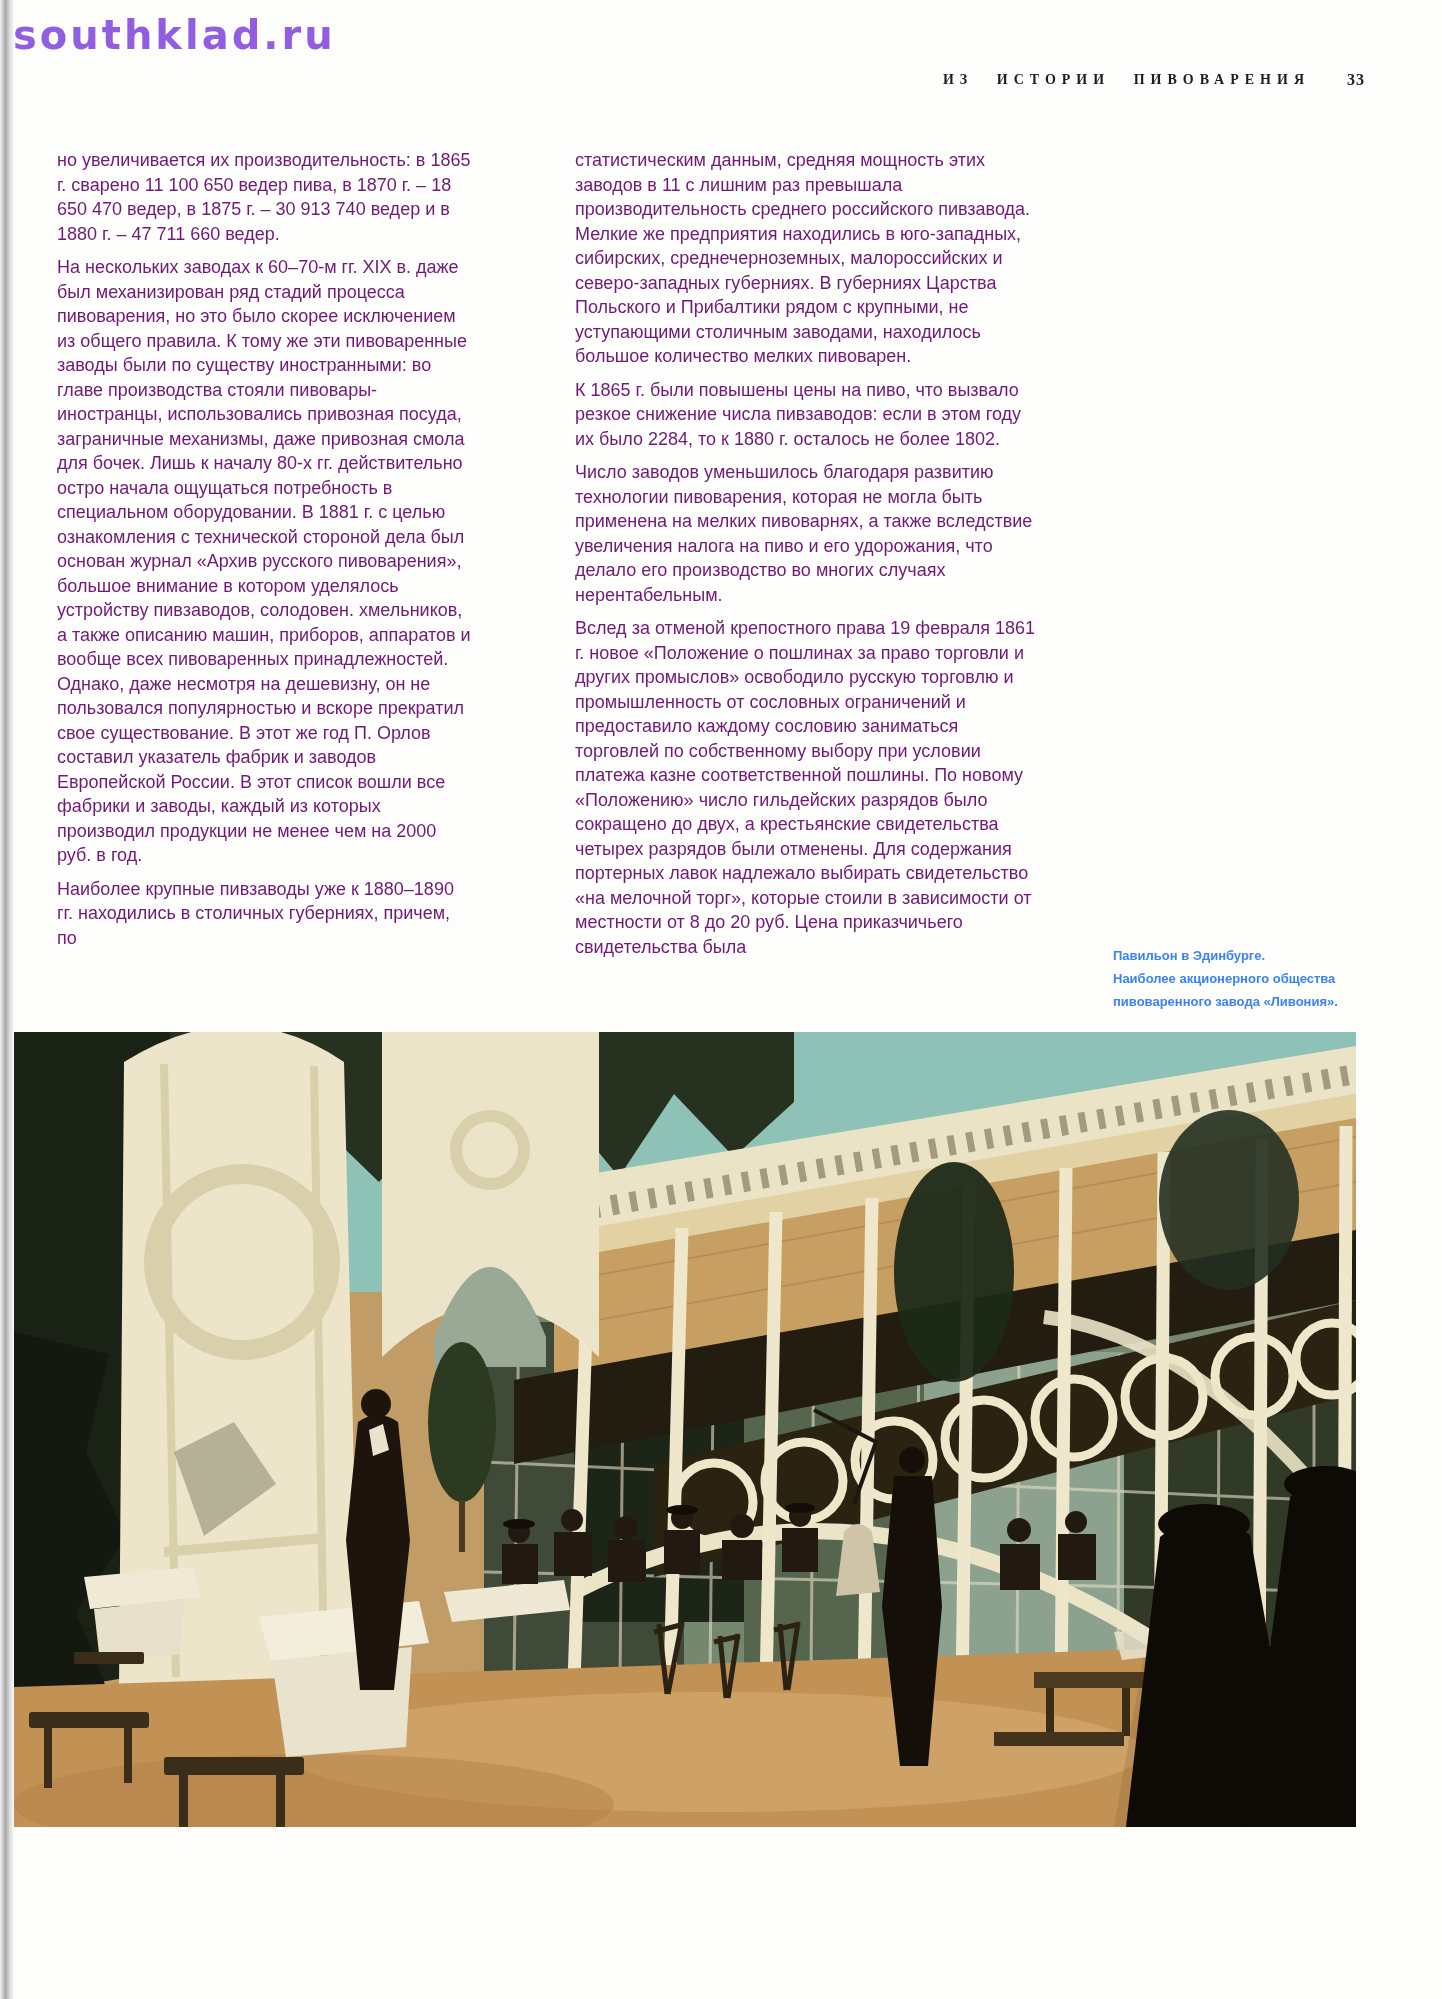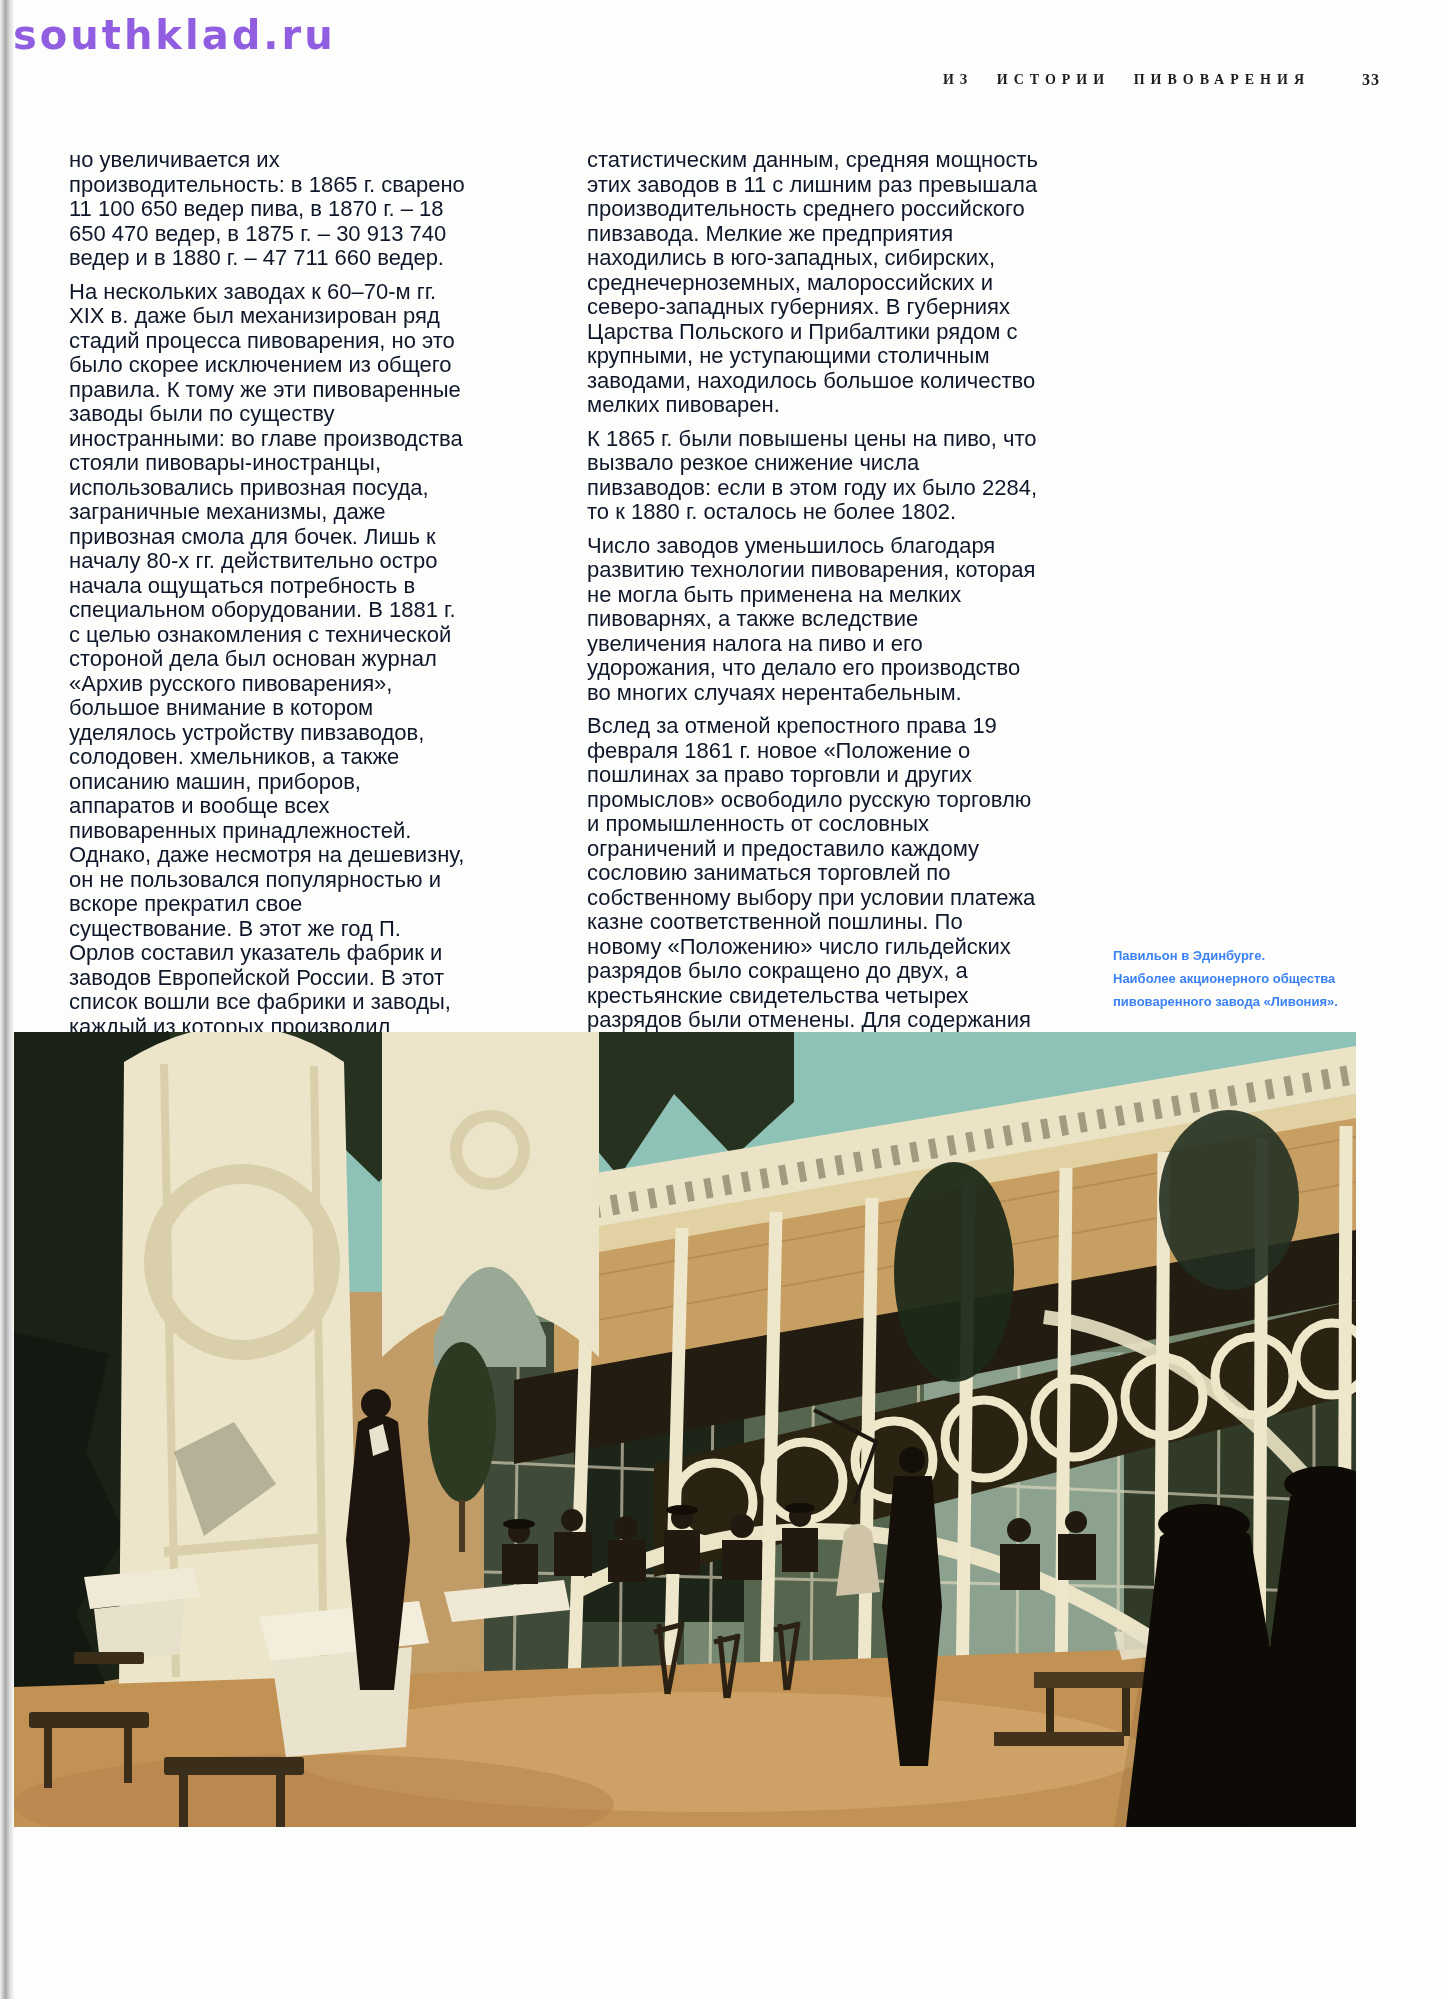--- a/index.html
+++ b/index.html
@@ -18,27 +18,27 @@
     font-weight:bold;font-size:40px;letter-spacing:3px;
     color:#6d28d9;opacity:.75;
   }
   .running-head{position:absolute;top:72px;left:0;width:1442px;height:22px;font-family:Liberation Serif, serif;}
   .running-title{
     position:absolute;right:132px;top:0;
     font-size:14px;font-weight:bold;color:#1c1c1c;
     letter-spacing:6px;word-spacing:14px;white-space:nowrap;
   }
   .page-number{
-    position:absolute;right:62px;top:-1px;
+    position:absolute;right:77px;top:-1px;
     font-size:16px;font-weight:bold;color:#1c1c1c;letter-spacing:1px;
   }
   .col{position:absolute;top:148px;}
   .col p{
-    margin:0 0 9px 12px;
-    font-size:22px;line-height:24.5px;color:#0f172a;
+    margin:0 0 9px 0;
+    font-size:18px;line-height:24.5px;color:#701a75;
     text-align:left;
   }
   .col-left{left:57px;width:414px;}
   .col-right{left:575px;width:468px;}
   .caption{
     position:absolute;left:1113px;top:944px;width:245px;
     font-size:13px;font-weight:bold;line-height:23px;color:#3b82f6;
   }
   .photo{
     position:absolute;left:14px;top:1032px;width:1342px;height:795px;

